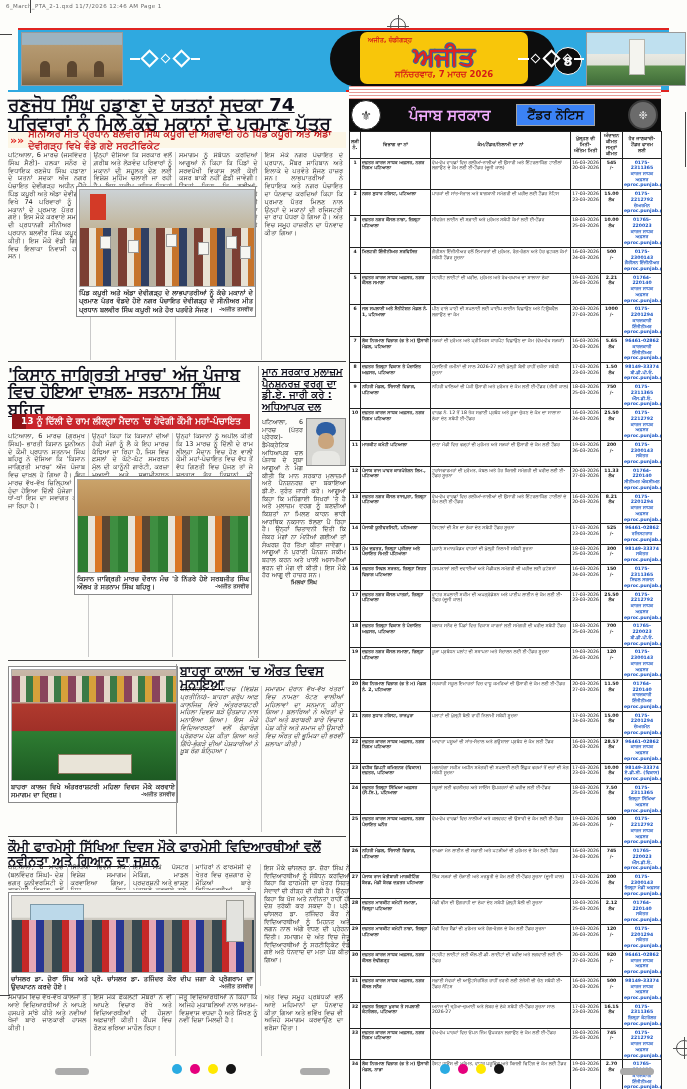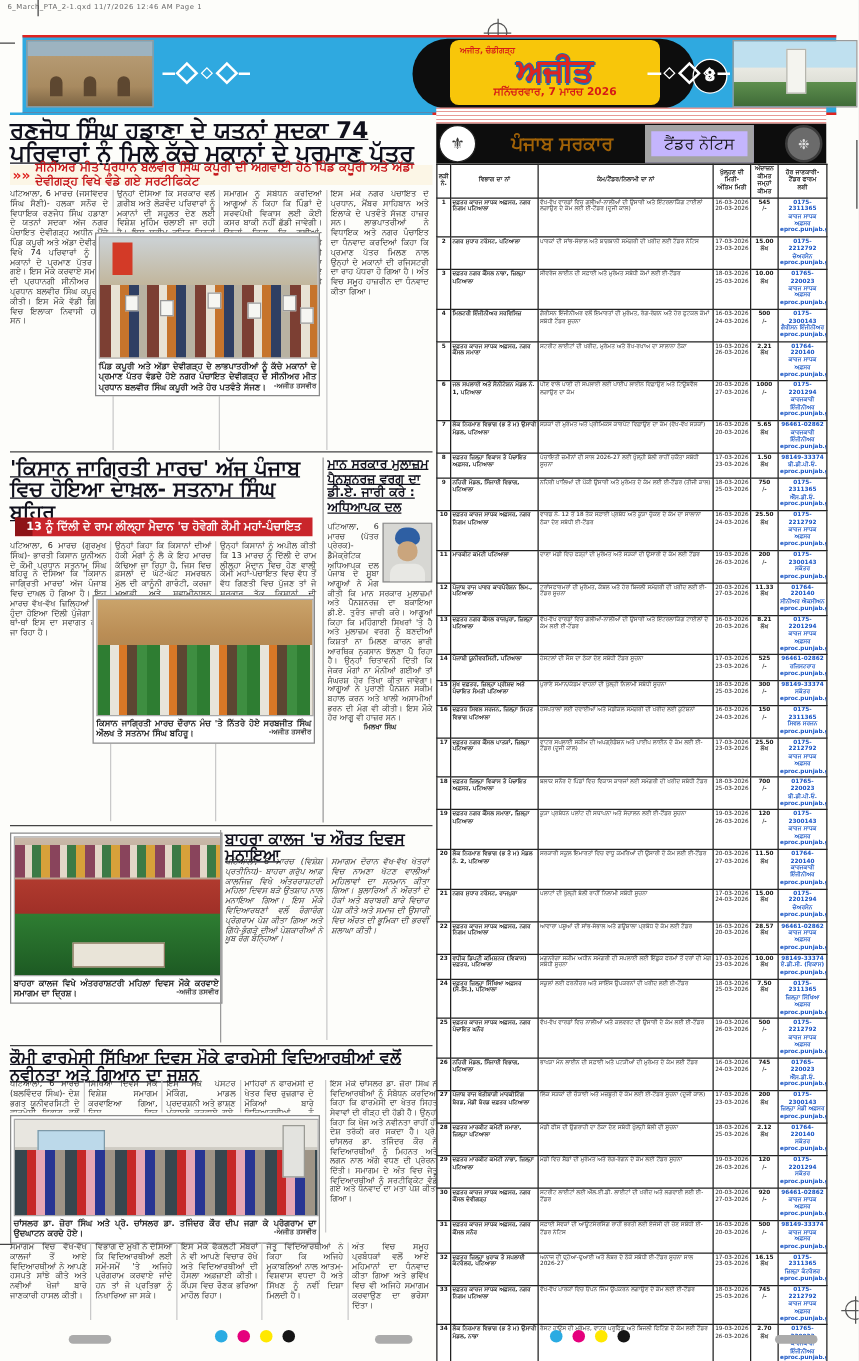--- a/index.html
+++ b/index.html
@@ -80,23 +80,23 @@
   .torso{position:absolute;left:5px;bottom:0;width:28px;height:14px;background:#e8e8e4;border-radius:8px 8px 0 0;}
   .da-name{clear:right;font-size:5.6px;font-weight:bold;text-align:center;}
   
   .stripes{left:349px;top:86px;width:312px;height:13px;
            background:repeating-linear-gradient(180deg,#e89a96 0 1px,#fff 1px 3px);}
   .tenderbar{left:349px;top:99px;width:312px;height:32px;background:#0d0d0d;display:flex;align-items:center;}
   .emblem{width:28px;height:28px;border-radius:50%;background:#fff;border:1.5px solid #222;
           margin-left:2px;display:flex;align-items:center;justify-content:center;font-size:13px;color:#333;}
   .emblem2{width:26px;height:26px;border-radius:50%;background:#6b6b6b;border:2px solid #3a3a3a;
            margin:0 3px 0 auto;display:flex;align-items:center;justify-content:center;font-size:11px;color:#ddd;}
-  .gov-title{color:#a16207;font-weight:bold;font-size:15px;margin-left:28px;}
-  .notice-box{background:#c4b5fd;color:#0d0d0d;font-weight:normal;font-size:12.5px;
-              padding:2px 10px;margin-left:26px;border:5px solid #a3a3a3;}
+  .gov-title{color:#f0abfc;font-weight:bold;font-size:15px;margin-left:28px;}
+  .notice-box{background:#3b82f6;color:#0d0d0d;font-weight:bold;font-size:12.5px;
+              padding:2px 10px;margin-left:26px;border:1px solid #a3a3a3;}
   .tenderwrap{left:349px;top:131px;width:312px;height:891px;}
   table.tender{border-collapse:collapse;width:312px;height:891px;table-layout:fixed;background:#fff;}
   table.tender td,table.tender th{border:0.6px solid #222;vertical-align:top;padding:1px;overflow:hidden;white-space:pre-line;}
   table.tender th{font-size:4.9px;font-weight:bold;text-align:center;vertical-align:middle;line-height:1.2;}
   table.tender td{font-size:4.6px;line-height:1.25;}
   td.c-sn{text-align:center;font-weight:bold;font-size:5px;}
   td.c-dept{font-weight:bold;}
   td.c-dates,td.c-amt{text-align:center;}
   td.c-amt{font-weight:bold;}
   td.c-tel{text-align:center;color:#1a56c4;font-weight:bold;}
@@ -237,21 +237,20 @@
     <div class="photo pharma-photo">
       <div class="pscreen"></div>
         <div class="ppeople"></div>
         <div class="ppodium"></div>
     </div>
     <div class="caption"><span>ਚਾਂਸਲਰ ਡਾ. ਜ਼ੋਰਾ ਸਿੰਘ ਅਤੇ ਪ੍ਰੋ. ਚਾਂਸਲਰ ਡਾ. ਤਜਿੰਦਰ ਕੌਰ ਦੀਪ ਜਗਾ ਕੇ ਪ੍ਰੋਗਰਾਮ ਦਾ ਉਦਘਾਟਨ ਕਰਦੇ ਹੋਏ।</span>
       <span class="credit">-ਅਜੀਤ ਤਸਵੀਰ</span></div>
   </div>
   <div class="abs bodycols" style="left:8px;top:994px;width:338px;height:62px;">
       <div class="ncol">ਸਮਾਗਮ ਵਿਚ ਵੱਖ-ਵੱਖ ਕਾਲਜਾਂ ਤੋਂ ਆਏ ਵਿਦਿਆਰਥੀਆਂ ਨੇ ਆਪਣੇ ਹਸਪਤੇ ਸਾਂਝੇ ਕੀਤੇ ਅਤੇ ਨਵੀਆਂ ਖੋਜਾਂ ਬਾਰੇ ਜਾਣਕਾਰੀ ਹਾਸਲ ਕੀਤੀ।</div>
-      <div class="ncol">ਵਿਭਾਗ ਦੇ ਮੁਖੀ ਨੇ ਦੱਸਿਆ ਕਿ ਵਿਦਿਆਰਥੀਆਂ ਲਈ ਸਮੇਂ-ਸਮੇਂ 'ਤੇ ਅਜਿਹੇ ਪ੍ਰੋਗਰਾਮ ਕਰਵਾਏ ਜਾਂਦੇ ਹਨ ਤਾਂ ਜੋ ਪ੍ਰਤਿਭਾ ਨੂੰ ਨਿਖਾਰਿਆ ਜਾ ਸਕੇ।</div>
       <div class="ncol">ਇਸ ਮੌਕੇ ਫੈਕਲਟੀ ਮੈਂਬਰਾਂ ਨੇ ਵੀ ਆਪਣੇ ਵਿਚਾਰ ਰੱਖੇ ਅਤੇ ਵਿਦਿਆਰਥੀਆਂ ਦੀ ਹੌਸਲਾ ਅਫ਼ਜ਼ਾਈ ਕੀਤੀ। ਕੈਂਪਸ ਵਿਚ ਰੌਣਕ ਭਰਿਆ ਮਾਹੌਲ ਰਿਹਾ।</div>
       <div class="ncol">ਜੇਤੂ ਵਿਦਿਆਰਥੀਆਂ ਨੇ ਕਿਹਾ ਕਿ ਅਜਿਹੇ ਮੁਕਾਬਲਿਆਂ ਨਾਲ ਆਤਮ-ਵਿਸ਼ਵਾਸ ਵਧਦਾ ਹੈ ਅਤੇ ਸਿੱਖਣ ਨੂੰ ਨਵੀਂ ਦਿਸ਼ਾ ਮਿਲਦੀ ਹੈ।</div>
       <div class="ncol">ਅੰਤ ਵਿਚ ਸਮੂਹ ਪ੍ਰਬੰਧਕਾਂ ਵਲੋਂ ਆਏ ਮਹਿਮਾਨਾਂ ਦਾ ਧੰਨਵਾਦ ਕੀਤਾ ਗਿਆ ਅਤੇ ਭਵਿੱਖ ਵਿਚ ਵੀ ਅਜਿਹੇ ਸਮਾਗਮ ਕਰਵਾਉਣ ਦਾ ਭਰੋਸਾ ਦਿੱਤਾ।</div>
     </div>
 
   <div class="abs stripes"></div>
   <div class="abs tenderbar">
     <div class="emblem">⚜</div>
     <div class="gov-title">ਪੰਜਾਬ ਸਰਕਾਰ</div>
     <div class="notice-box">ਟੈਂਡਰ ਨੋਟਿਸ</div>

